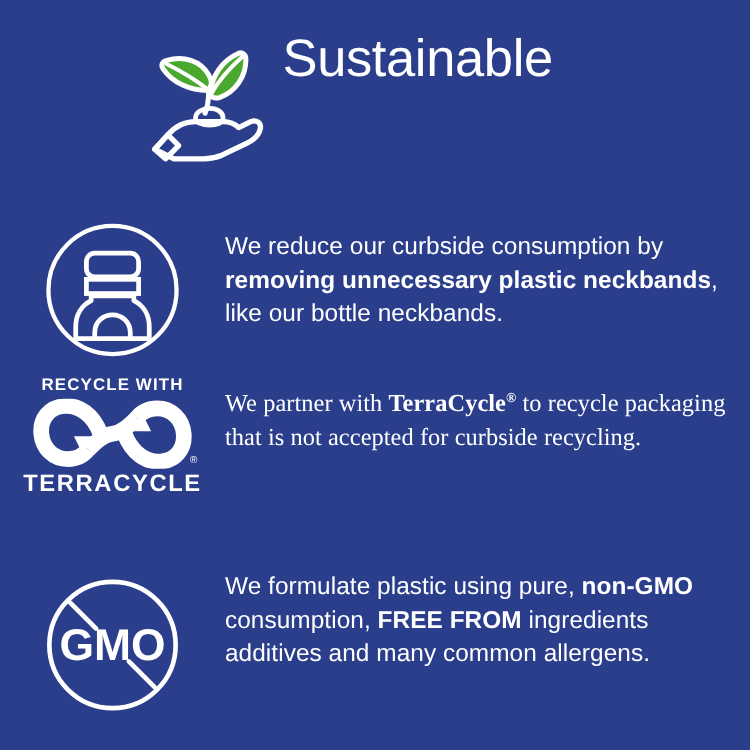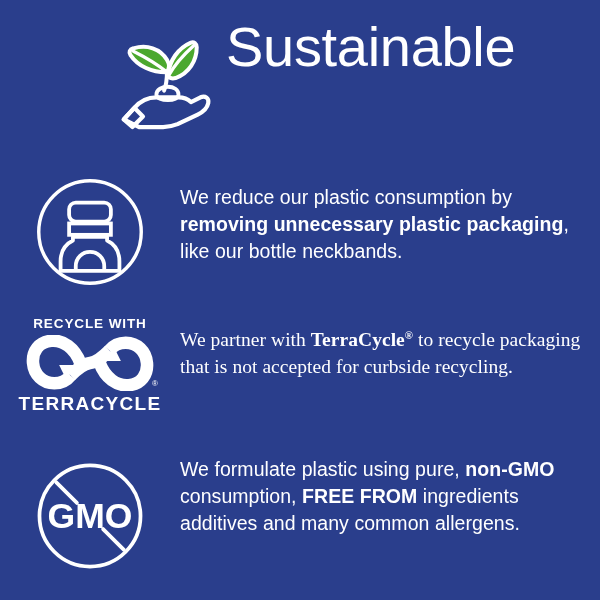--- a/index.html
+++ b/index.html
@@ -43,38 +43,38 @@
     margin-top: 8px;
   }
   .header-titles {
     margin-left: 12px;
     display: flex;
     flex-direction: column;
     justify-content: flex-start;
   }
   .title-line {
     color: #ffffff;
-    font-size: 56px;
+    font-size: 42px;
     line-height: 50px;
     font-weight: 400;
     letter-spacing: -0.3px;
     white-space: nowrap;
   }
 
   
   .row {
     position: absolute;
     left: 0;
     width: 600px;
     display: flex;
     flex-direction: row;
     align-items: flex-start;
   }
   .row-1 { top: 170px; }
-  .row-2 { top: 312px; }
+  .row-2 { top: 296px; }
   .row-3 { top: 442px; }
 
   .badge-col {
     flex: 0 0 180px;
     width: 180px;
     display: flex;
     align-items: center;
     justify-content: center;
     padding-top: 4px;
   }
@@ -185,21 +185,21 @@
 
         <rect x="37" y="50" width="44" height="12" fill="none" stroke="#ffffff" stroke-width="4"></rect>
 
         <path d="M41 64 L41 68 C33 72 28 80 28 90 L28 100 L90 100 L90 90 C90 80 85 72 77 68 L77 64 Z" fill="none" stroke="#ffffff" stroke-width="4" stroke-linejoin="round"></path>
 
         <path d="M44 100 L44 95 C44 86 51 80 59 80 C67 80 74 86 74 95 L74 100" fill="none" stroke="#ffffff" stroke-width="4" stroke-linejoin="round"></path>
       </svg>
     </div>
     <div class="text-col">
       <div class="body-text">
-        <span>We reduce our plastic consumption by </span><b>removing unnecessary plastic packaging</b><span>, like our bottle neckbands.</span>
+        <span>We reduce our curbside consumption by </span><b>removing unnecessary plastic neckbands</b><span>, like our bottle neckbands.</span>
       </div>
     </div>
   </div>
 
   <div class="row row-2">
     <div class="badge-col">
       <div class="tc-lockup">
         <div class="tc-top">RECYCLE WITH</div>
         <div class="tc-mark">
           <svg viewBox="0 0 132 58" width="132" height="56" aria-hidden="true">

